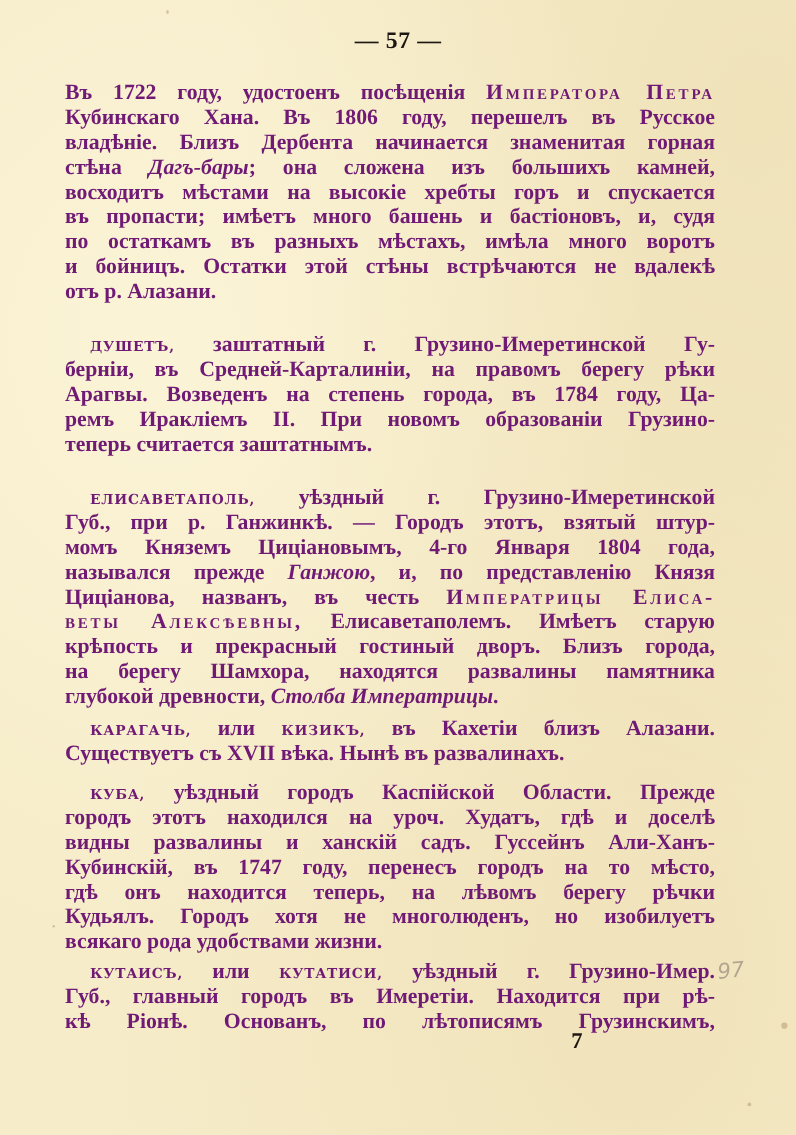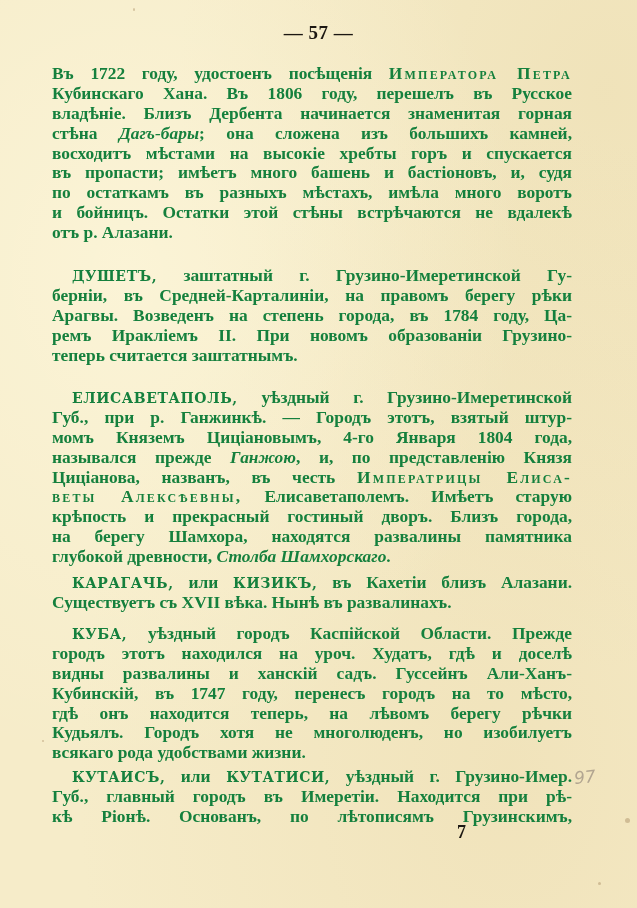--- a/index.html
+++ b/index.html
@@ -37,40 +37,40 @@
       letter-spacing: 0.5px;
     }
     .text-block {
       position: absolute;
       left: 52px;
       width: 520px;
       font-family: "Liberation Serif", serif;
       font-weight: bold;
       font-size: 17.4px;
       line-height: 19.9px;
-      color: #15803d;
+      color: #701a75;
     }
     .line {
       display: block;
       white-space: nowrap;
       text-align: justify;
       text-align-last: justify;
       height: 19.9px;
       overflow: visible;
     }
     .line.last {
       text-align-last: left;
     }
     .indent {
       padding-left: 20px;
     }
     .headword {
       font-family: "DejaVu Serif", serif;
       font-weight: 900;
-      font-size: 14px;
+      font-size: 11px;
       letter-spacing: 0.6px;
       text-transform: uppercase;
     }
     .spaced {
       letter-spacing: 2.2px;
       font-variant: small-caps;
     }
     .ital {
       font-style: italic;
     }
@@ -129,21 +129,21 @@
 
   <div class="text-block" style="top:388px;">
     <span class="line"><span class="indent"></span><span class="headword">елисаветаполь,</span> <span>уѣздный г. Грузино-Имеретинской</span></span>
     <span class="line">Губ., при р. Ганжинкѣ. — Городъ этотъ, взятый штур-</span>
     <span class="line">момъ Княземъ Цицiановымъ, 4-го Января 1804 года,</span>
     <span class="line"><span>назывался прежде</span> <span class="ital">Ганжою</span><span>, и, по представленію Князя</span></span>
     <span class="line"><span>Цицiанова, названъ, въ честь</span> <span class="spaced">Императрицы Елиса-</span></span>
     <span class="line"><span class="spaced">веты Алексѣевны,</span> <span>Елисаветаполемъ. Имѣетъ старую</span></span>
     <span class="line">крѣпость и прекрасный гостиный дворъ. Близъ города,</span>
     <span class="line">на берегу Шамхора, находятся развалины памятника</span>
-    <span class="line last"><span>глубокой древности,</span> <span class="ital">Столба Шамхорскаго</span><span>.</span></span>
+    <span class="line last"><span>глубокой древности,</span> <span class="ital">Столба Императрицы</span><span>.</span></span>
   </div>
 
   <div class="text-block" style="top:573px;">
     <span class="line"><span class="indent"></span><span class="headword">карагачь,</span> <span>или</span> <span class="headword">кизикъ,</span> <span>въ Кахетіи близъ Алазани.</span></span>
     <span class="line last">Существуетъ съ XVII вѣка. Нынѣ въ развалинахъ.</span>
   </div>
 
   <div class="text-block" style="top:624px;">
     <span class="line"><span class="indent"></span><span class="headword">куба,</span> <span>уѣздный городъ Каспійской Области. Прежде</span></span>
     <span class="line">городъ этотъ находился на уроч. Худатъ, гдѣ и доселѣ</span>

